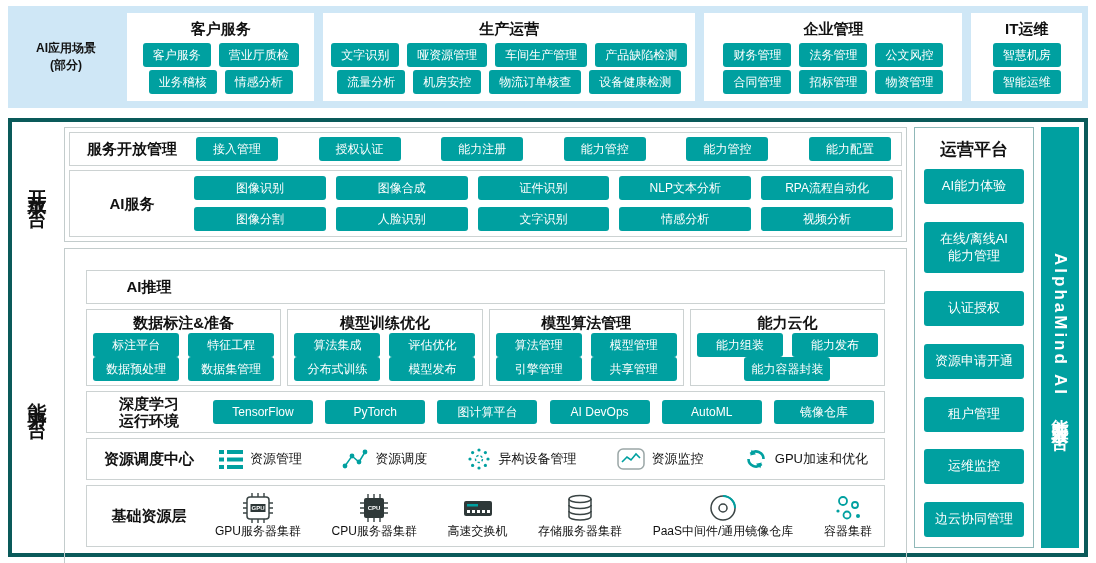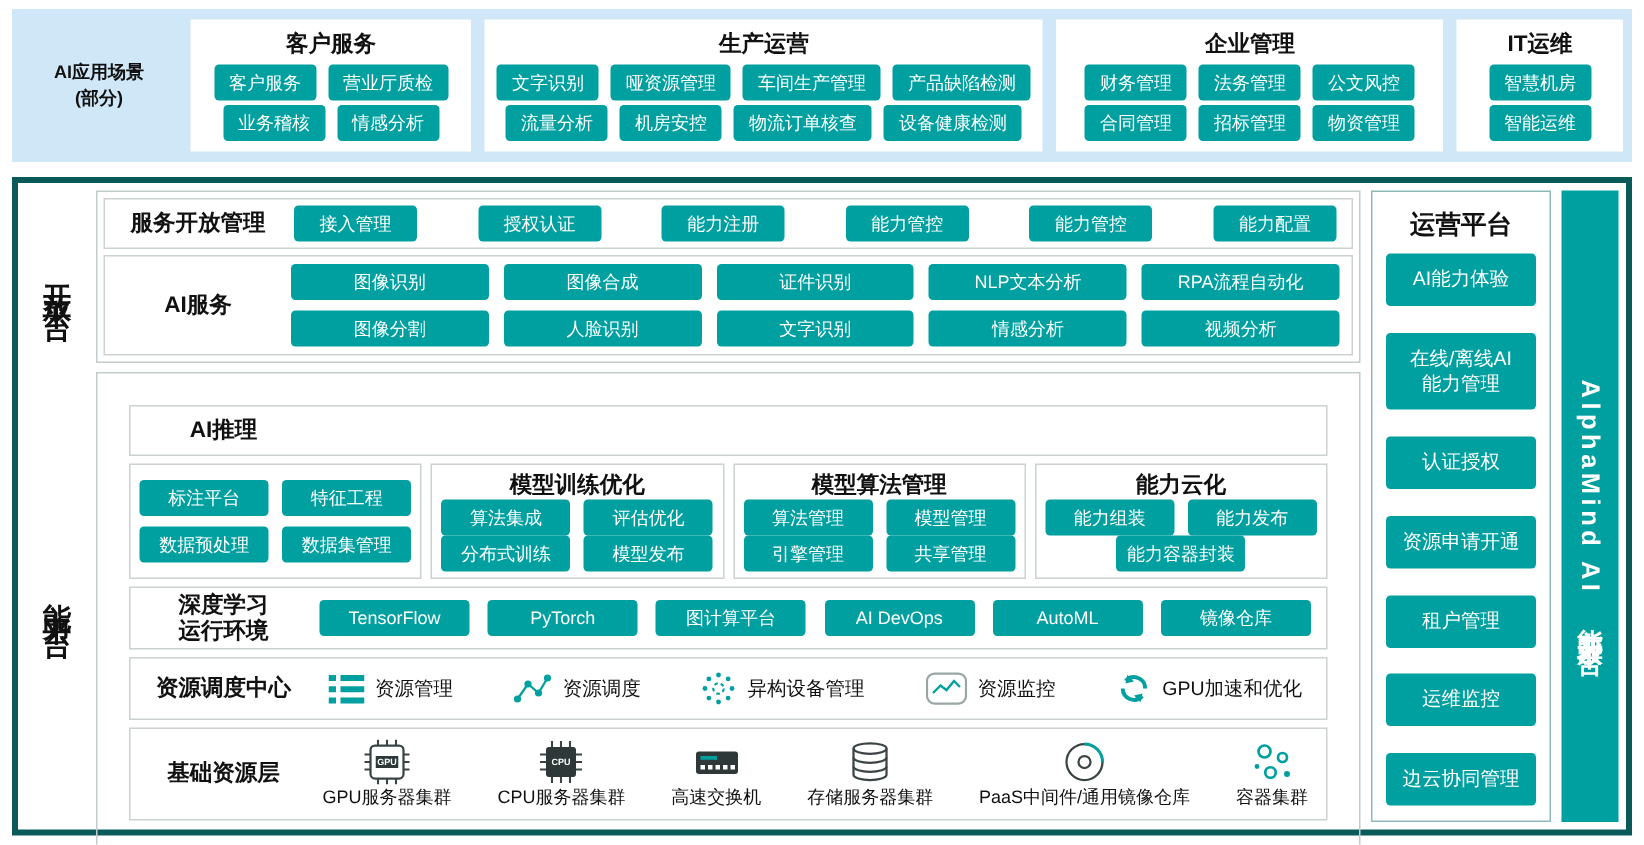--- a/index.html
+++ b/index.html
@@ -185,20 +185,21 @@
       </div>
 
       <div class="outer-box cap-box">
 
         <div class="hrow inference-row">
           <div class="row-title">AI推理</div>
         </div>
 
         <div class="subgroups">
           <div class="subgroup">
+            <div class="group-title">数据标注&amp;准备</div>
             <div class="chip-row">
                 <div class="chip">标注平台</div>
                 <div class="chip">特征工程</div>
               </div>
             <div class="chip-row">
                 <div class="chip">数据预处理</div>
                 <div class="chip">数据集管理</div>
               </div>
           </div>
           <div class="subgroup">

